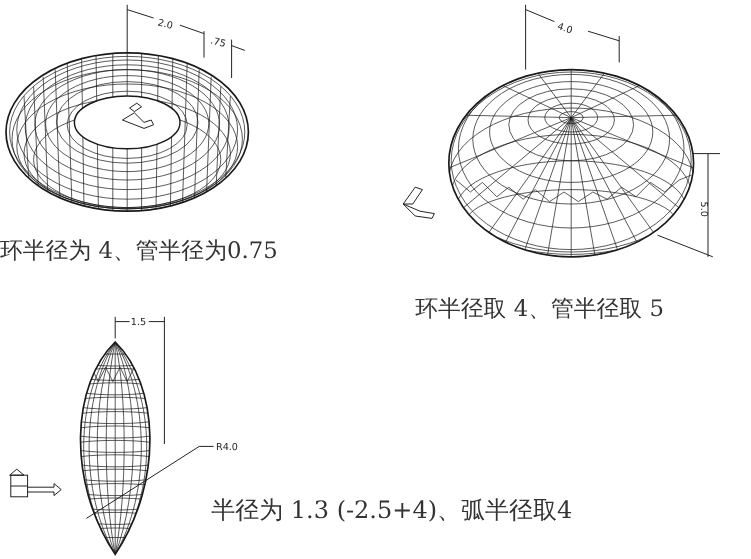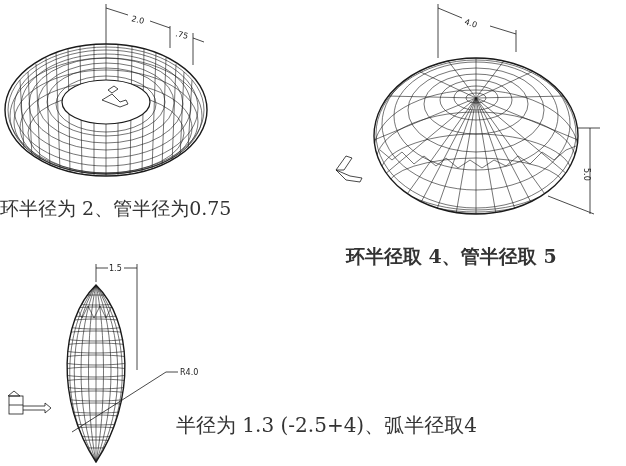--- a/index.html
+++ b/index.html
@@ -178,15 +178,15 @@
 
     <g stroke-width="0.8">
       <path d="M8,396 l6,-5 l6,5 z"></path>
       <rect x="9" y="396" width="14" height="18"></rect>
       <line x1="9" y1="405" x2="23" y2="405"></line>
       <path d="M23,406 l22,0 l0,-3 l6,5 l-6,5 l0,-3 l-22,0"></path>
     </g>
   </g>
 </svg>
 
-<div class="caption" style="left:0;top:196px;font-size:19px;">环半径为 2、管半径为0.75</div>
-<div class="caption" style="left:346px;top:244px;font-size:19px;font-weight:bold;">环半径取  4、管半径取 5</div>
+<div class="caption" style="left:0;top:196px;font-size:19px;">环半径为 4、管半径为0.75</div>
+<div class="caption" style="left:346px;top:244px;font-size:19px;">环半径取  4、管半径取 5</div>
 <div class="caption" style="left:176px;top:412px;font-size:20px;">半径为 1.3 (-2.5+4)、弧半径取4</div>
 
 </body></html>

